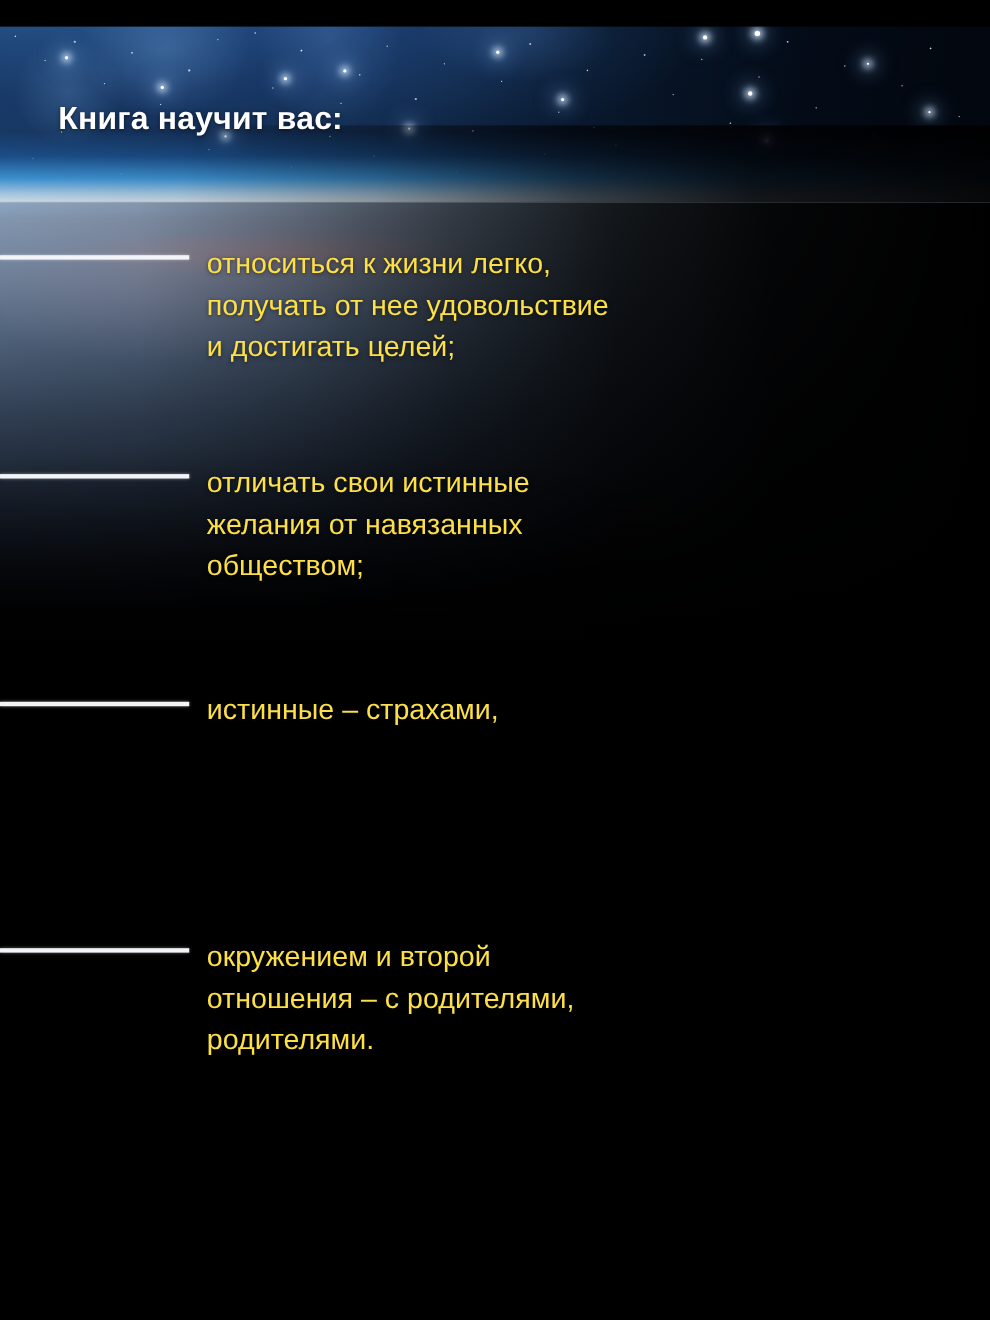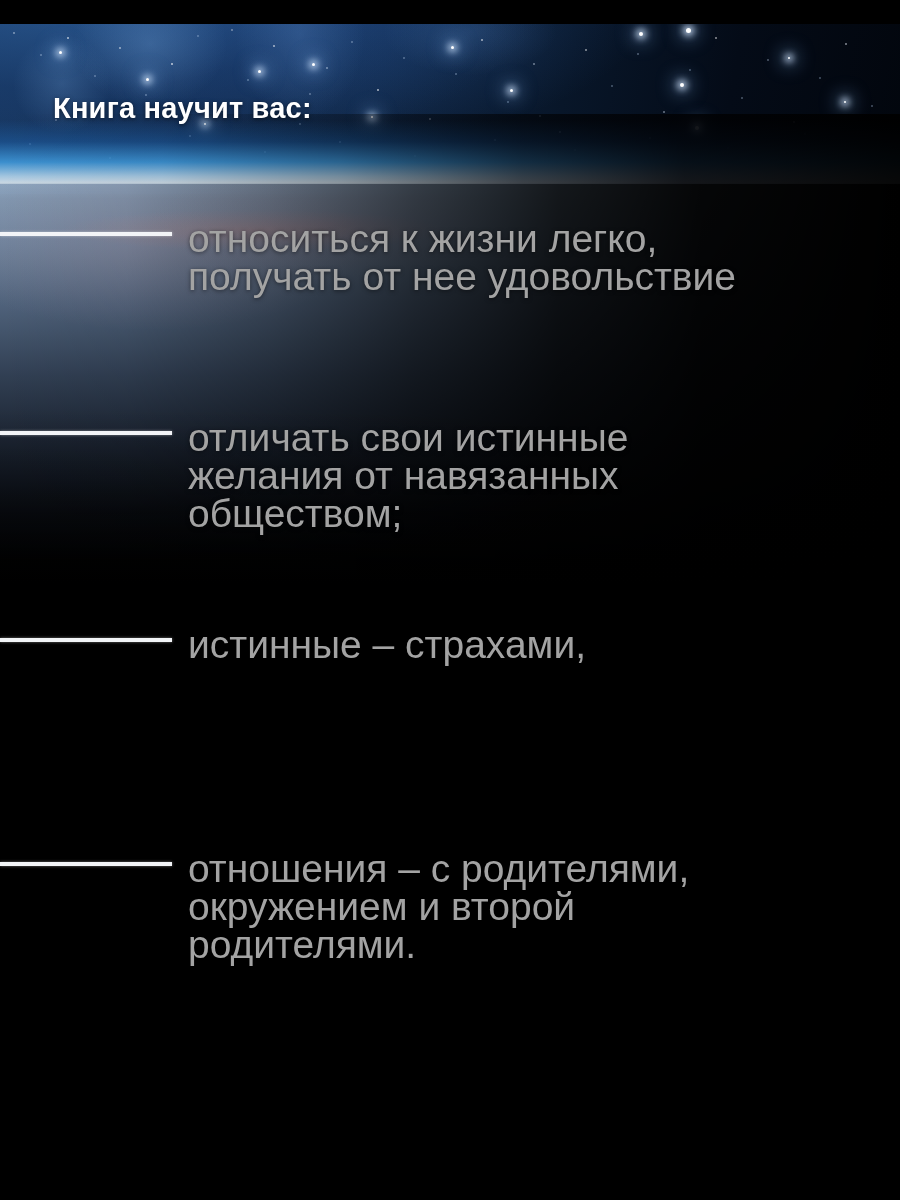--- a/index.html
+++ b/index.html
@@ -215,23 +215,23 @@
     width: 172px;
     height: 4px;
     background: #f2f4f7;
     box-shadow: 0 0 3px rgba(255,255,255,0.45);
   }
   .bullet-text {
     position: absolute;
     left: 188px;
     top: 0;
     width: 690px;
-    font-size: 39px;
+    font-size: 26px;
     line-height: 38px;
-    color: #a3a3a3;
+    color: #fde047;
     text-shadow: 0 1px 4px rgba(0,0,0,0.5);
   }
   .bullet-text .ln { display: block; white-space: nowrap; }
 </style>
 </head>
 <body>
 
 <div class="slide">
 
   <div class="bg">
@@ -265,40 +265,41 @@
   <div class="content">
 
     <div class="title">Книга научит вас:</div>
 
     <div id="bullet-list">
         <div class="bullet" style="top: 196px;">
           <div class="bullet-dash" style="top: 12px;"></div>
           <div class="bullet-text">
             <span class="ln">относиться к жизни легко,</span>
             <span class="ln">получать от нее удовольствие</span>
+            <span class="ln">и достигать целей;</span>
           </div>
         </div>
         <div class="bullet" style="top: 395px;">
           <div class="bullet-dash" style="top: 12px;"></div>
           <div class="bullet-text">
             <span class="ln">отличать свои истинные</span>
             <span class="ln">желания от навязанных</span>
             <span class="ln">обществом;</span>
           </div>
         </div>
         <div class="bullet" style="top: 602px;">
           <div class="bullet-dash" style="top: 12px;"></div>
           <div class="bullet-text">
             <span class="ln">истинные – страхами,</span>
           </div>
         </div>
         <div class="bullet" style="top: 826px;">
           <div class="bullet-dash" style="top: 12px;"></div>
           <div class="bullet-text">
+            <span class="ln">окружением и второй</span>
             <span class="ln">отношения – с родителями,</span>
-            <span class="ln">окружением и второй</span>
             <span class="ln">родителями.</span>
           </div>
         </div>
       </div>
 
   </div>
 </div>
 
 </body></html>

